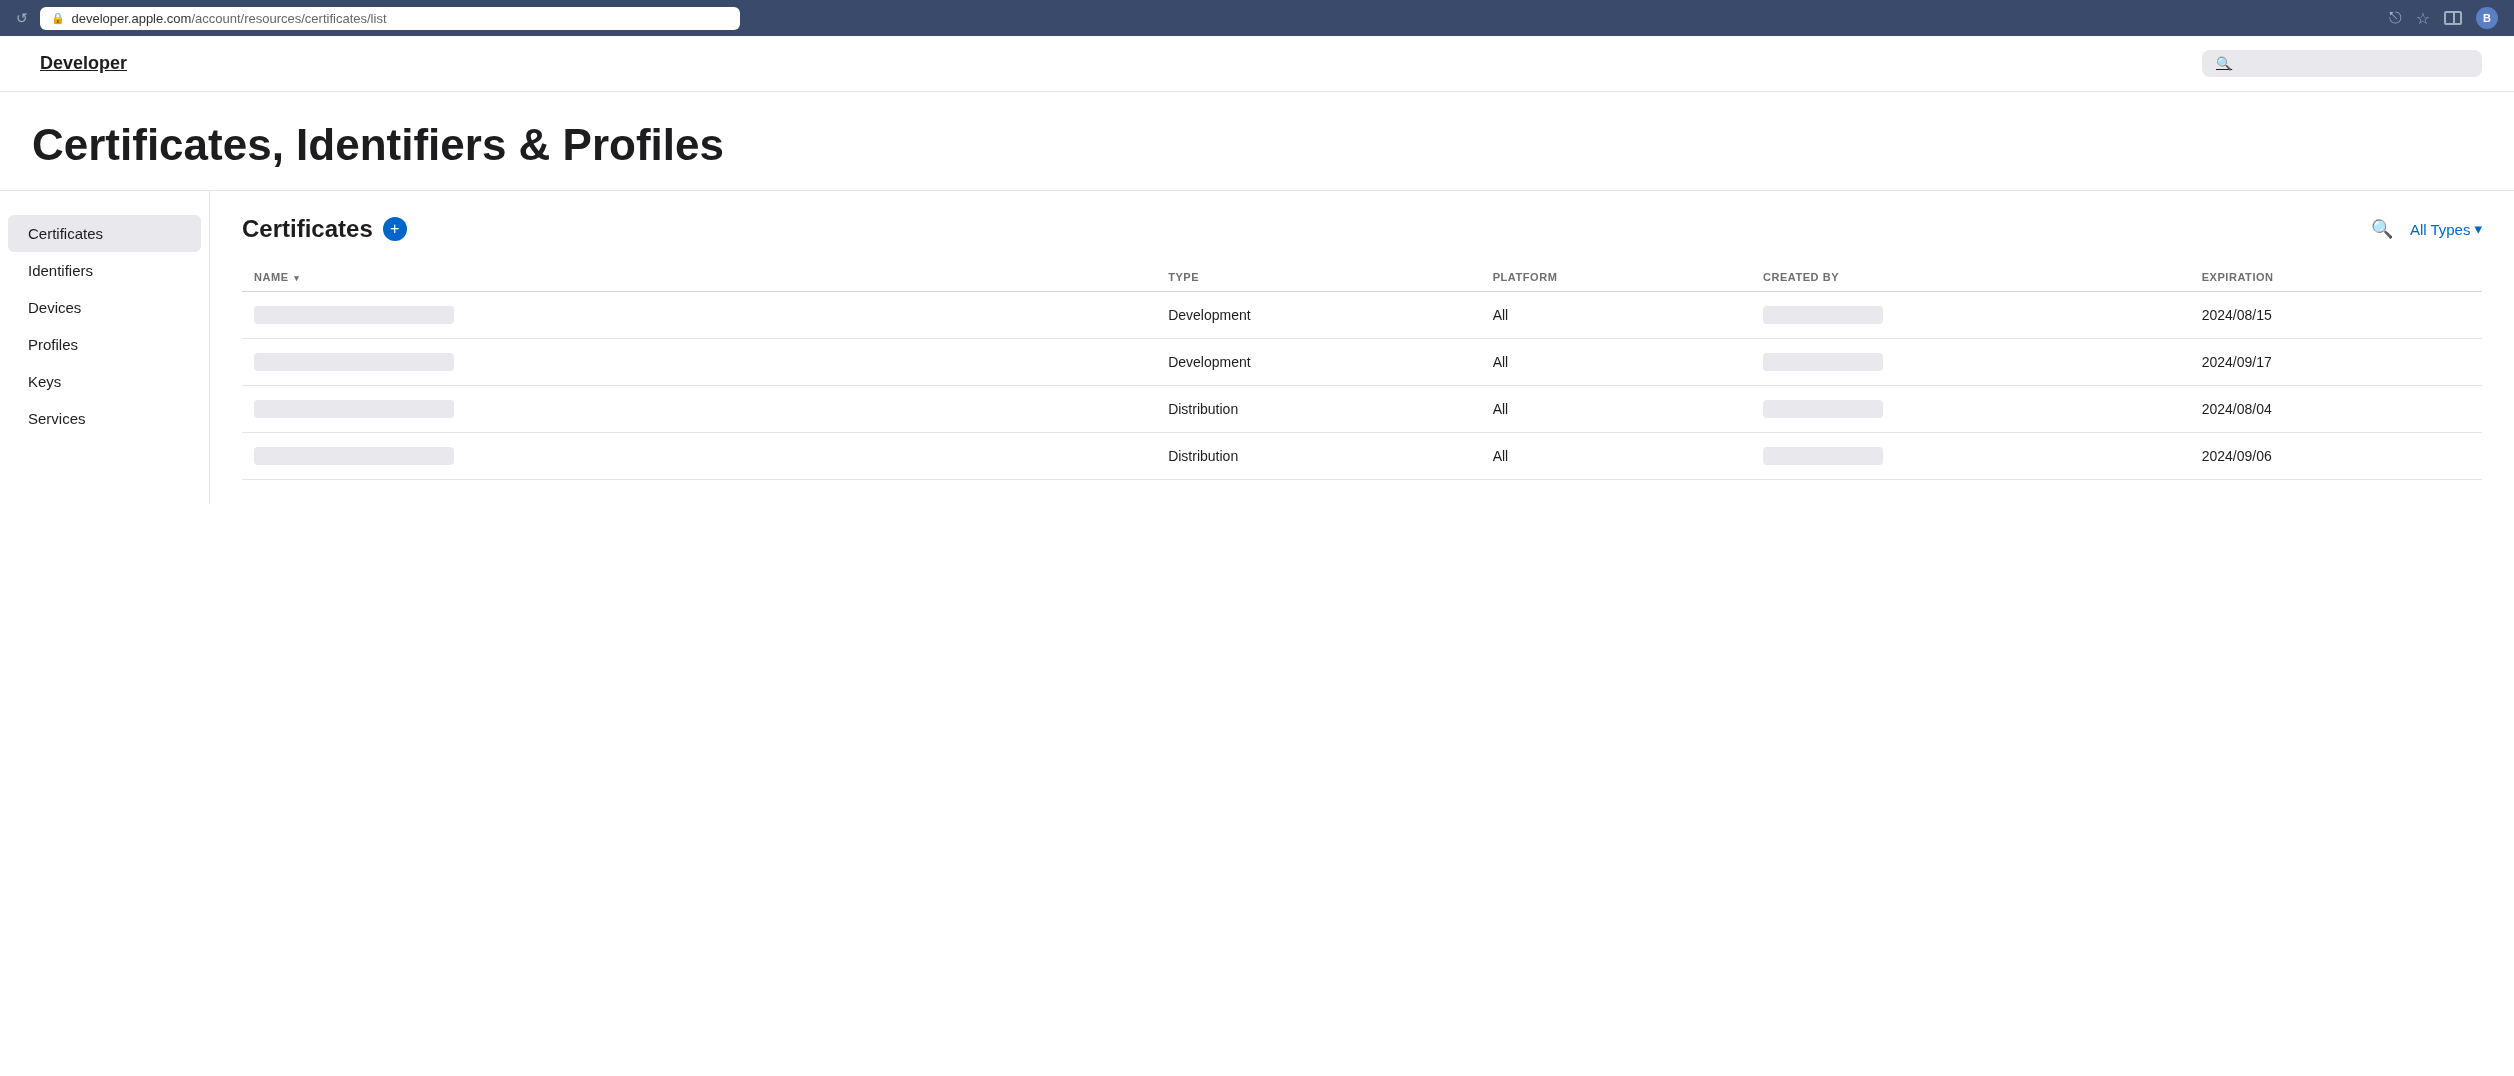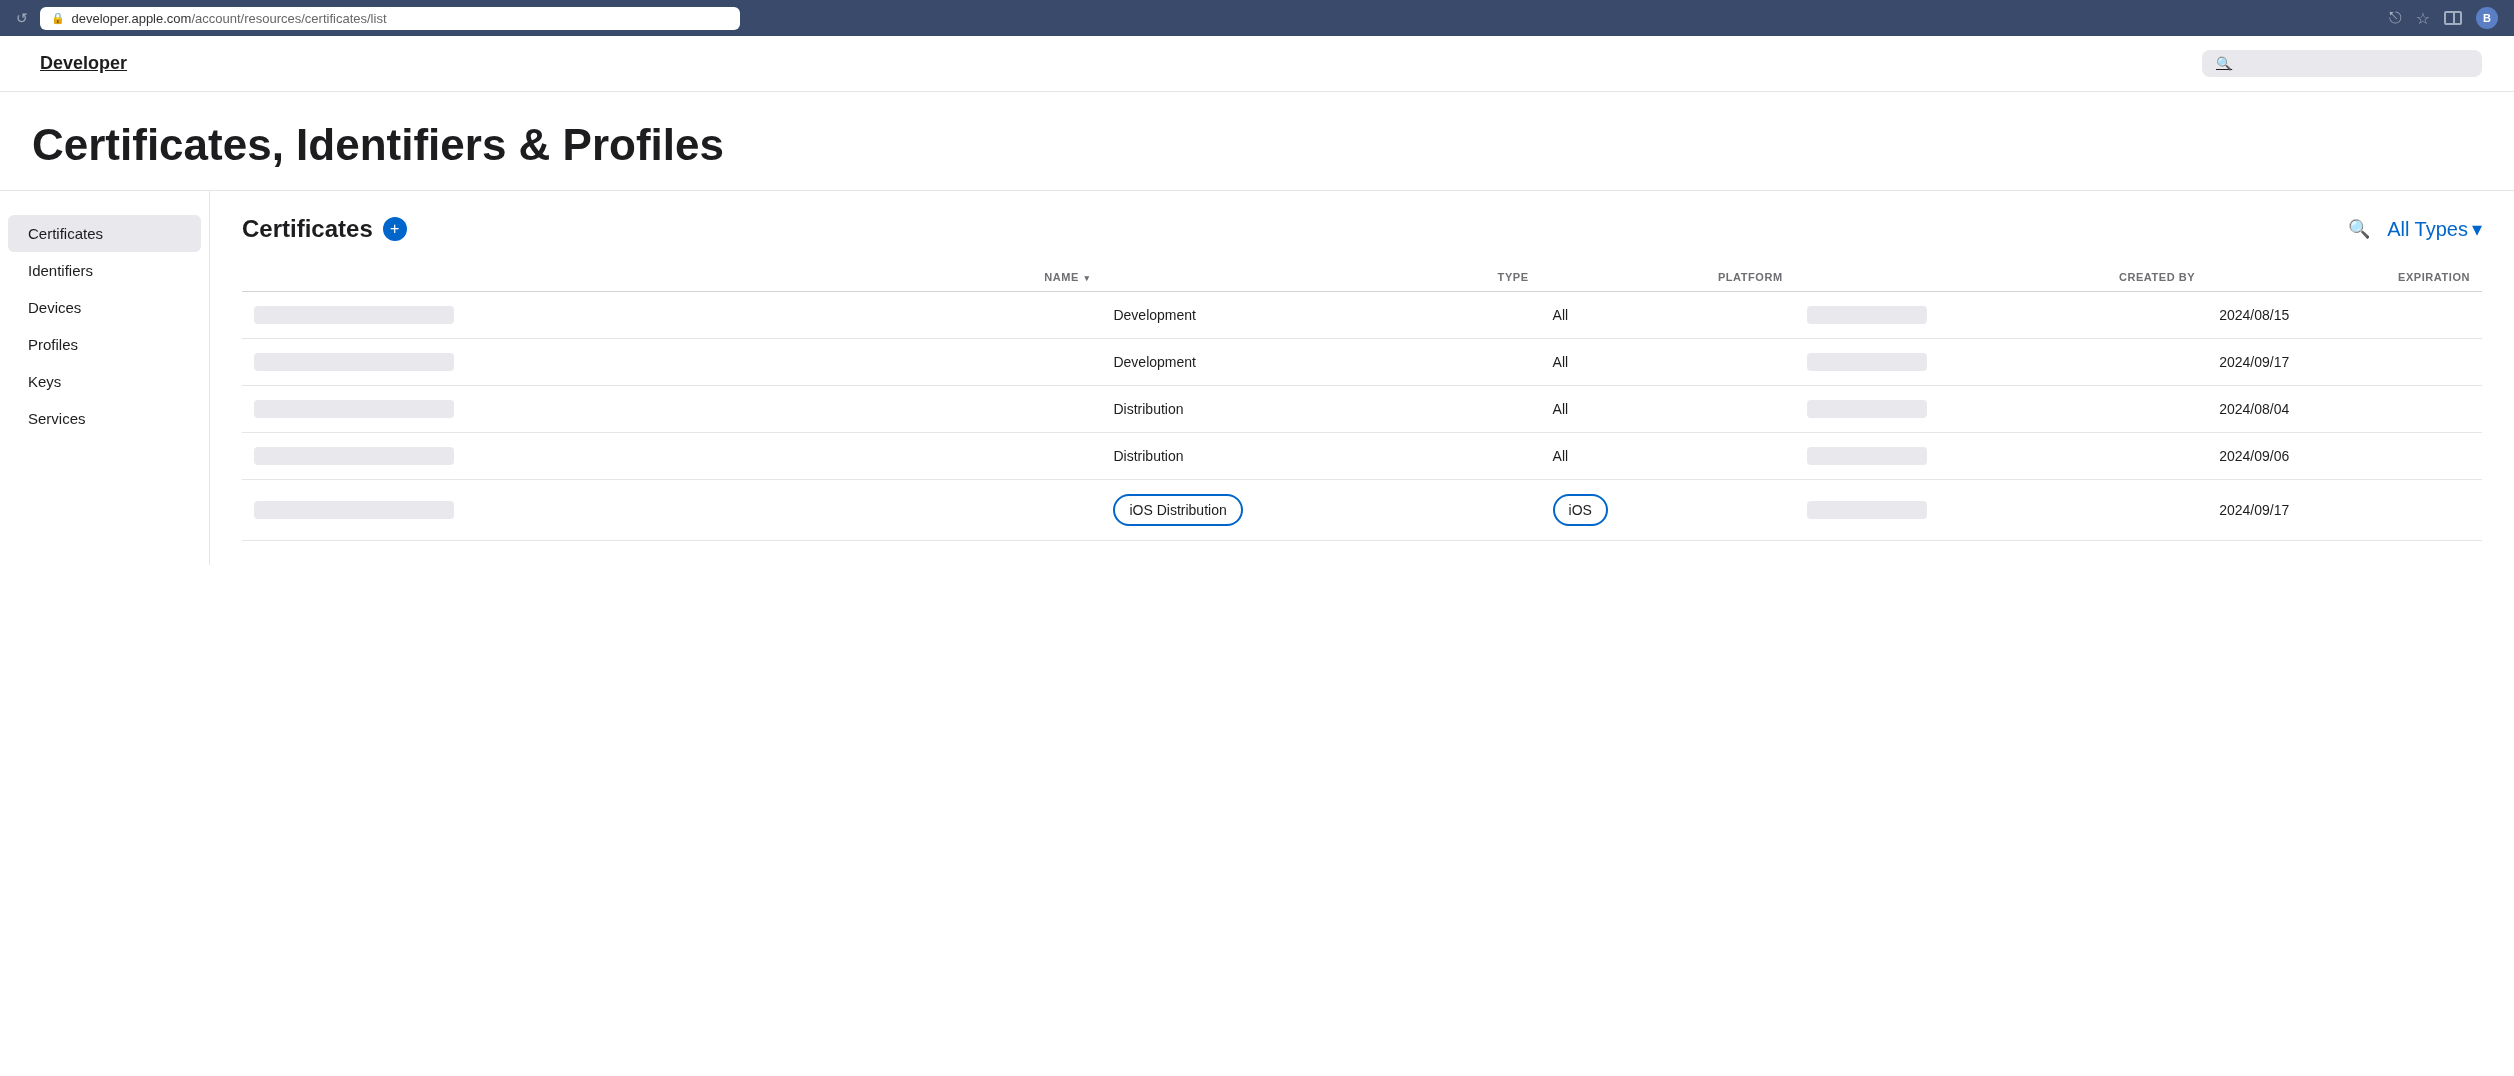--- a/index.html
+++ b/index.html
@@ -162,34 +162,34 @@
       align-items: center;
       gap: 16px;
     }
     .search-icon-btn {
       color: #0066cc;
       font-size: 18px;
       cursor: pointer;
     }
     .filter-dropdown {
       color: #0066cc;
-      font-size: 20px;
+      font-size: 15px;
       cursor: pointer;
       display: flex;
       align-items: center;
       gap: 4px;
     }
 
     
     .cert-table {
       width: 100%;
       border-collapse: collapse;
     }
     .cert-table th {
-      text-align: right;
+      text-align: left;
       font-size: 11px;
       font-weight: 600;
       color: #6e6e73;
       letter-spacing: 0.05em;
       padding: 8px 12px;
       border-bottom: 1px solid #d2d2d7;
     }
     .cert-table th.sortable {
       cursor: pointer;
     }
@@ -351,28 +351,17 @@
             <td>
               <div class="name-placeholder"></div>
             </td>
             <td>Distribution</td>
             <td>All</td>
             <td>
               <div class="created-by-placeholder"></div>
             </td>
             <td>2024/09/06</td>
           </tr>
-          <tr class="highlighted">
-            <td>
-              <div class="name-placeholder"></div>
-            </td>
-            <td><span class="type-cell-highlighted">iOS Distribution</span></td>
-            <td><span class="platform-cell-highlighted">iOS</span></td>
-            <td>
-              <div class="created-by-placeholder"></div>
-            </td>
-            <td>2024/09/17</td>
-          </tr>
         </tbody>
     </table>
 
   </div>
 </div>
 
 </body></html>

